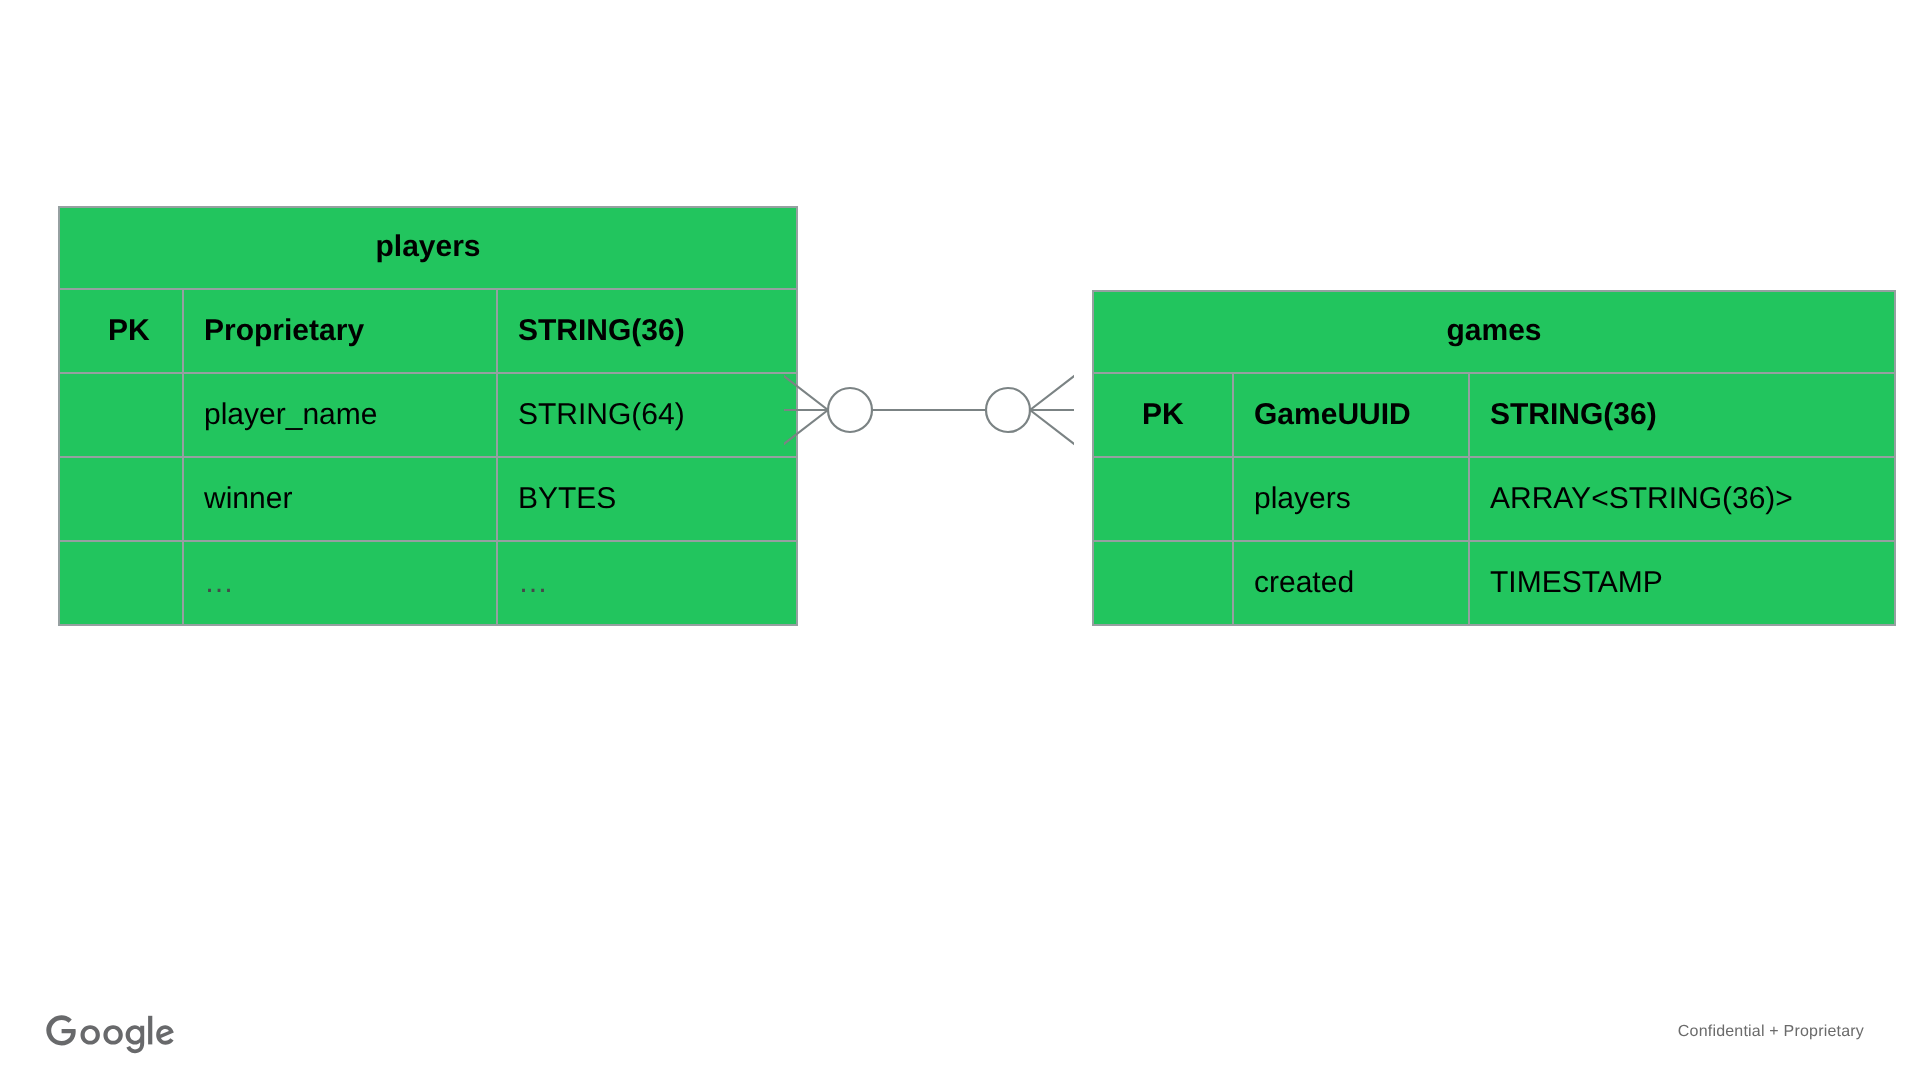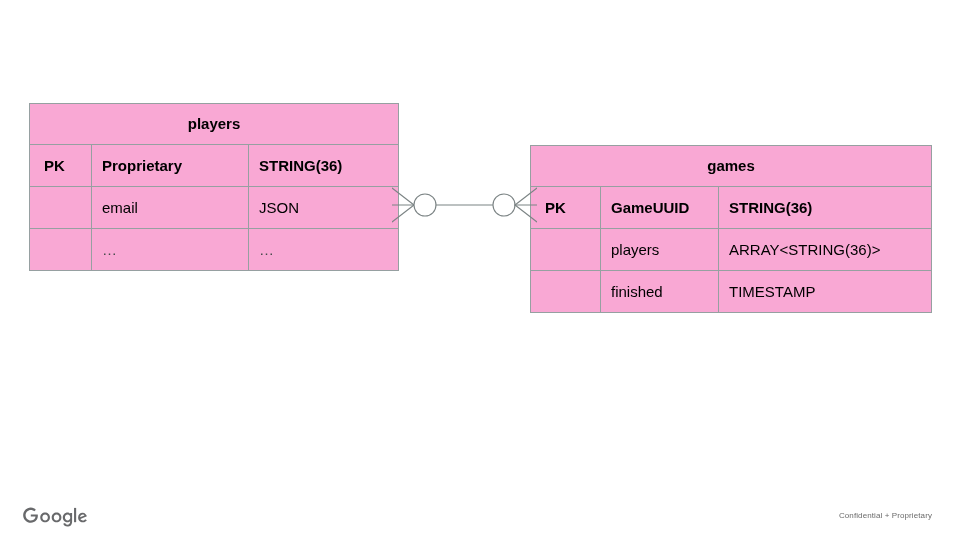--- a/index.html
+++ b/index.html
@@ -22,41 +22,41 @@
 
   
   .entity {
     position: absolute;
     border-collapse: collapse;
     table-layout: fixed;
     background: #d4e0e3;
   }
   .entity td {
     border: 1px solid #96a0a1;
-    background: #f9a8d4;
+    background: #22c55e;
     color: #000000;
     font-size: 15px;
     line-height: 1.15;
     padding: 0 10px;
     height: 41px;
     vertical-align: middle;
     white-space: nowrap;
     overflow: hidden;
   }
   .entity td.title {
     text-align: center;
     font-weight: bold;
     font-size: 15px;
     height: 40px;
     padding: 0;
   }
   .entity td.keycol {
     font-weight: bold;
     font-size: 15px;
-    padding-left: 14px;
+    padding-left: 24px;
   }
   .entity tr.pkrow td {
     font-weight: bold;
   }
   .entity td.ellipsis {
     color: #444a4a;
     letter-spacing: 1px;
   }
 
   
@@ -64,21 +64,21 @@
     left: 29px;
     top: 103px;
     width: 369px;
   }
   #players-table col.c-key   { width: 62px; }
   #players-table col.c-name  { width: 157px; }
   #players-table col.c-type  { width: 150px; }
 
   
   #games-table {
-    left: 530px;
+    left: 546px;
     top: 145px;
     width: 401px;
   }
   #games-table col.c-key   { width: 70px; }
   #games-table col.c-name  { width: 118px; }
   #games-table col.c-type  { width: 213px; }
 
   
   #relationship {
     position: absolute;
@@ -122,22 +122,27 @@
       <tr>
         <td class="title" colspan="3">players</td>
       </tr>
       <tr class="pkrow">
         <td class="keycol">PK</td>
         <td>Proprietary</td>
         <td>STRING(36)</td>
       </tr>
       <tr>
         <td class="keycol"></td>
-        <td>email</td>
-        <td>JSON</td>
+        <td>player_name</td>
+        <td>STRING(64)</td>
+      </tr>
+      <tr>
+        <td class="keycol"></td>
+        <td>winner</td>
+        <td>BYTES</td>
       </tr>
       <tr>
         <td class="keycol"></td>
         <td class="ellipsis">…</td>
         <td class="ellipsis">…</td>
       </tr>
     </tbody>
   </table>
 
   <table class="entity" id="games-table">
@@ -155,21 +160,21 @@
         <td>GameUUID</td>
         <td>STRING(36)</td>
       </tr>
       <tr>
         <td class="keycol"></td>
         <td>players</td>
         <td>ARRAY&lt;STRING(36)&gt;</td>
       </tr>
       <tr>
         <td class="keycol"></td>
-        <td>finished</td>
+        <td>created</td>
         <td>TIMESTAMP</td>
       </tr>
     </tbody>
   </table>
 
   <svg id="relationship" viewBox="0 0 145 50">
     <g stroke="#7b8384" stroke-width="1.1" fill="none" stroke-linecap="round">
 
       <g>
         <line x1="0" y1="8" x2="22" y2="25"></line>

